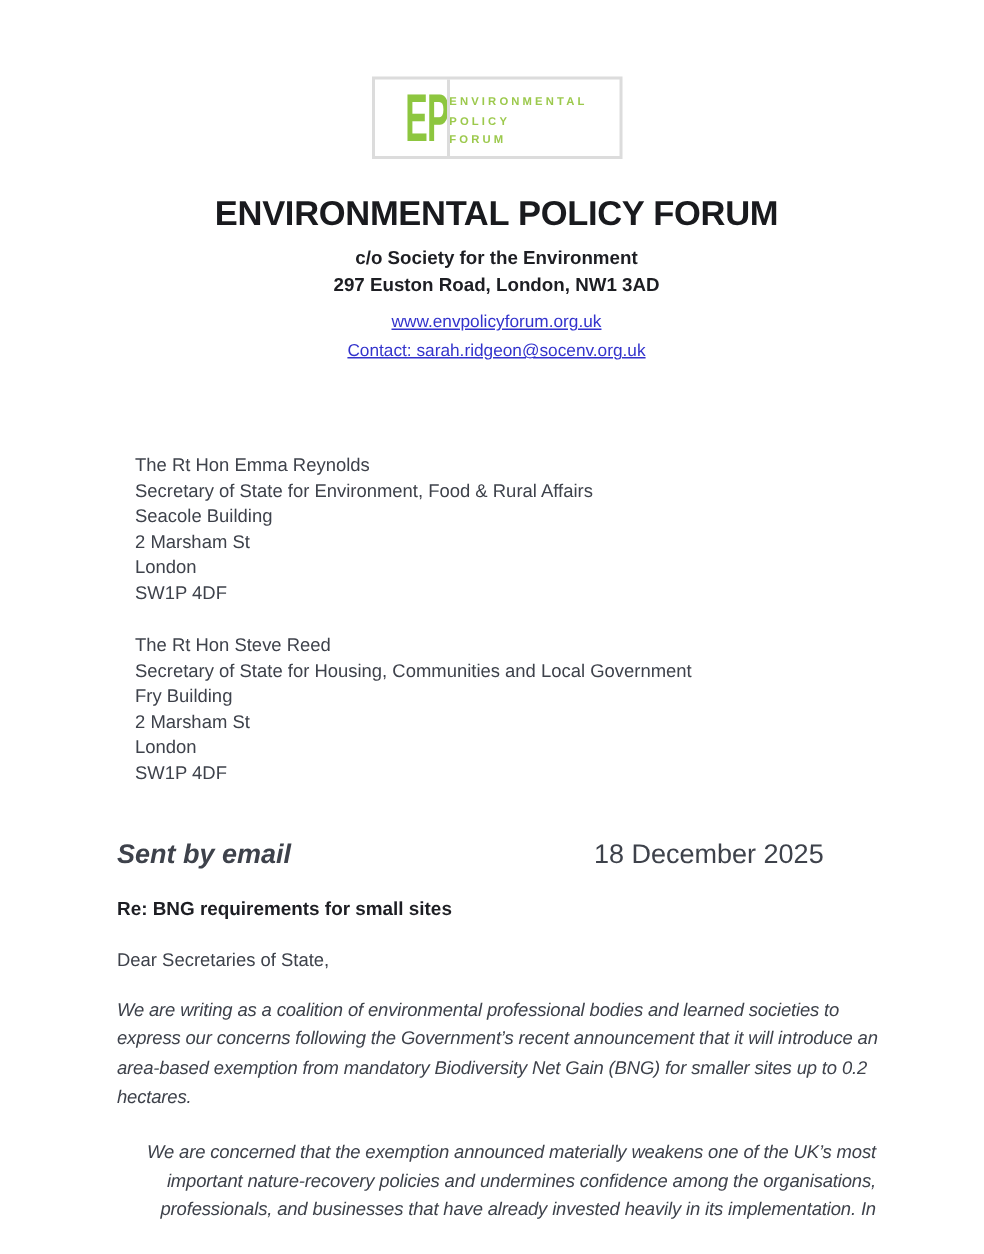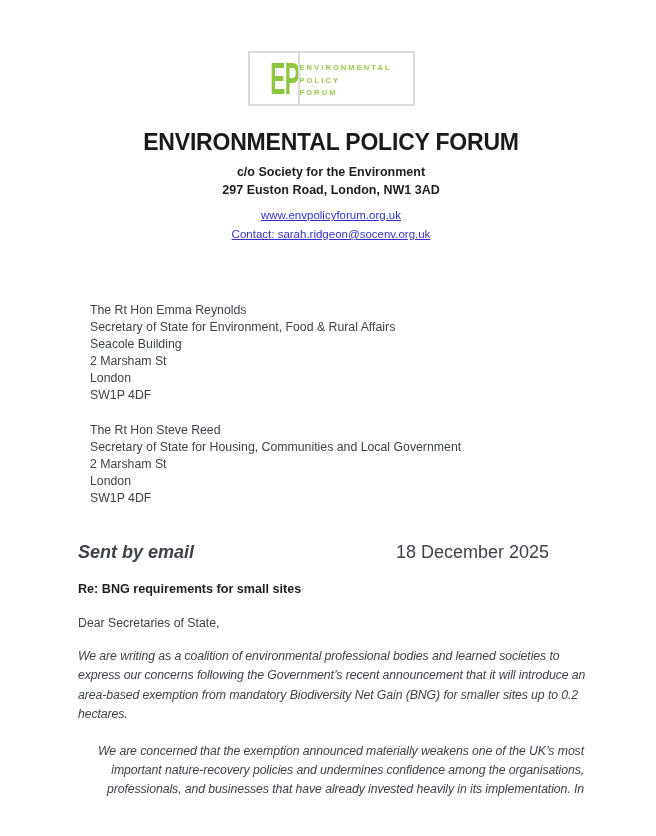--- a/index.html
+++ b/index.html
@@ -168,20 +168,21 @@
       <div>Secretary of State for Environment, Food &amp; Rural Affairs</div>
       <div>Seacole Building</div>
       <div>2 Marsham St</div>
       <div>London</div>
       <div>SW1P 4DF</div>
     </div>
 
   <div class="recipient recipient-2">
       <div>The Rt Hon Steve Reed</div>
       <div>Secretary of State for Housing, Communities and Local Government</div>
+      <div>Fry Building</div>
       <div>2 Marsham St</div>
       <div>London</div>
       <div>SW1P 4DF</div>
     </div>
 
   <div class="meta-row">
     <span class="sent-by">Sent by email</span>
     <span class="letter-date">18 December 2025</span>
   </div>
 

